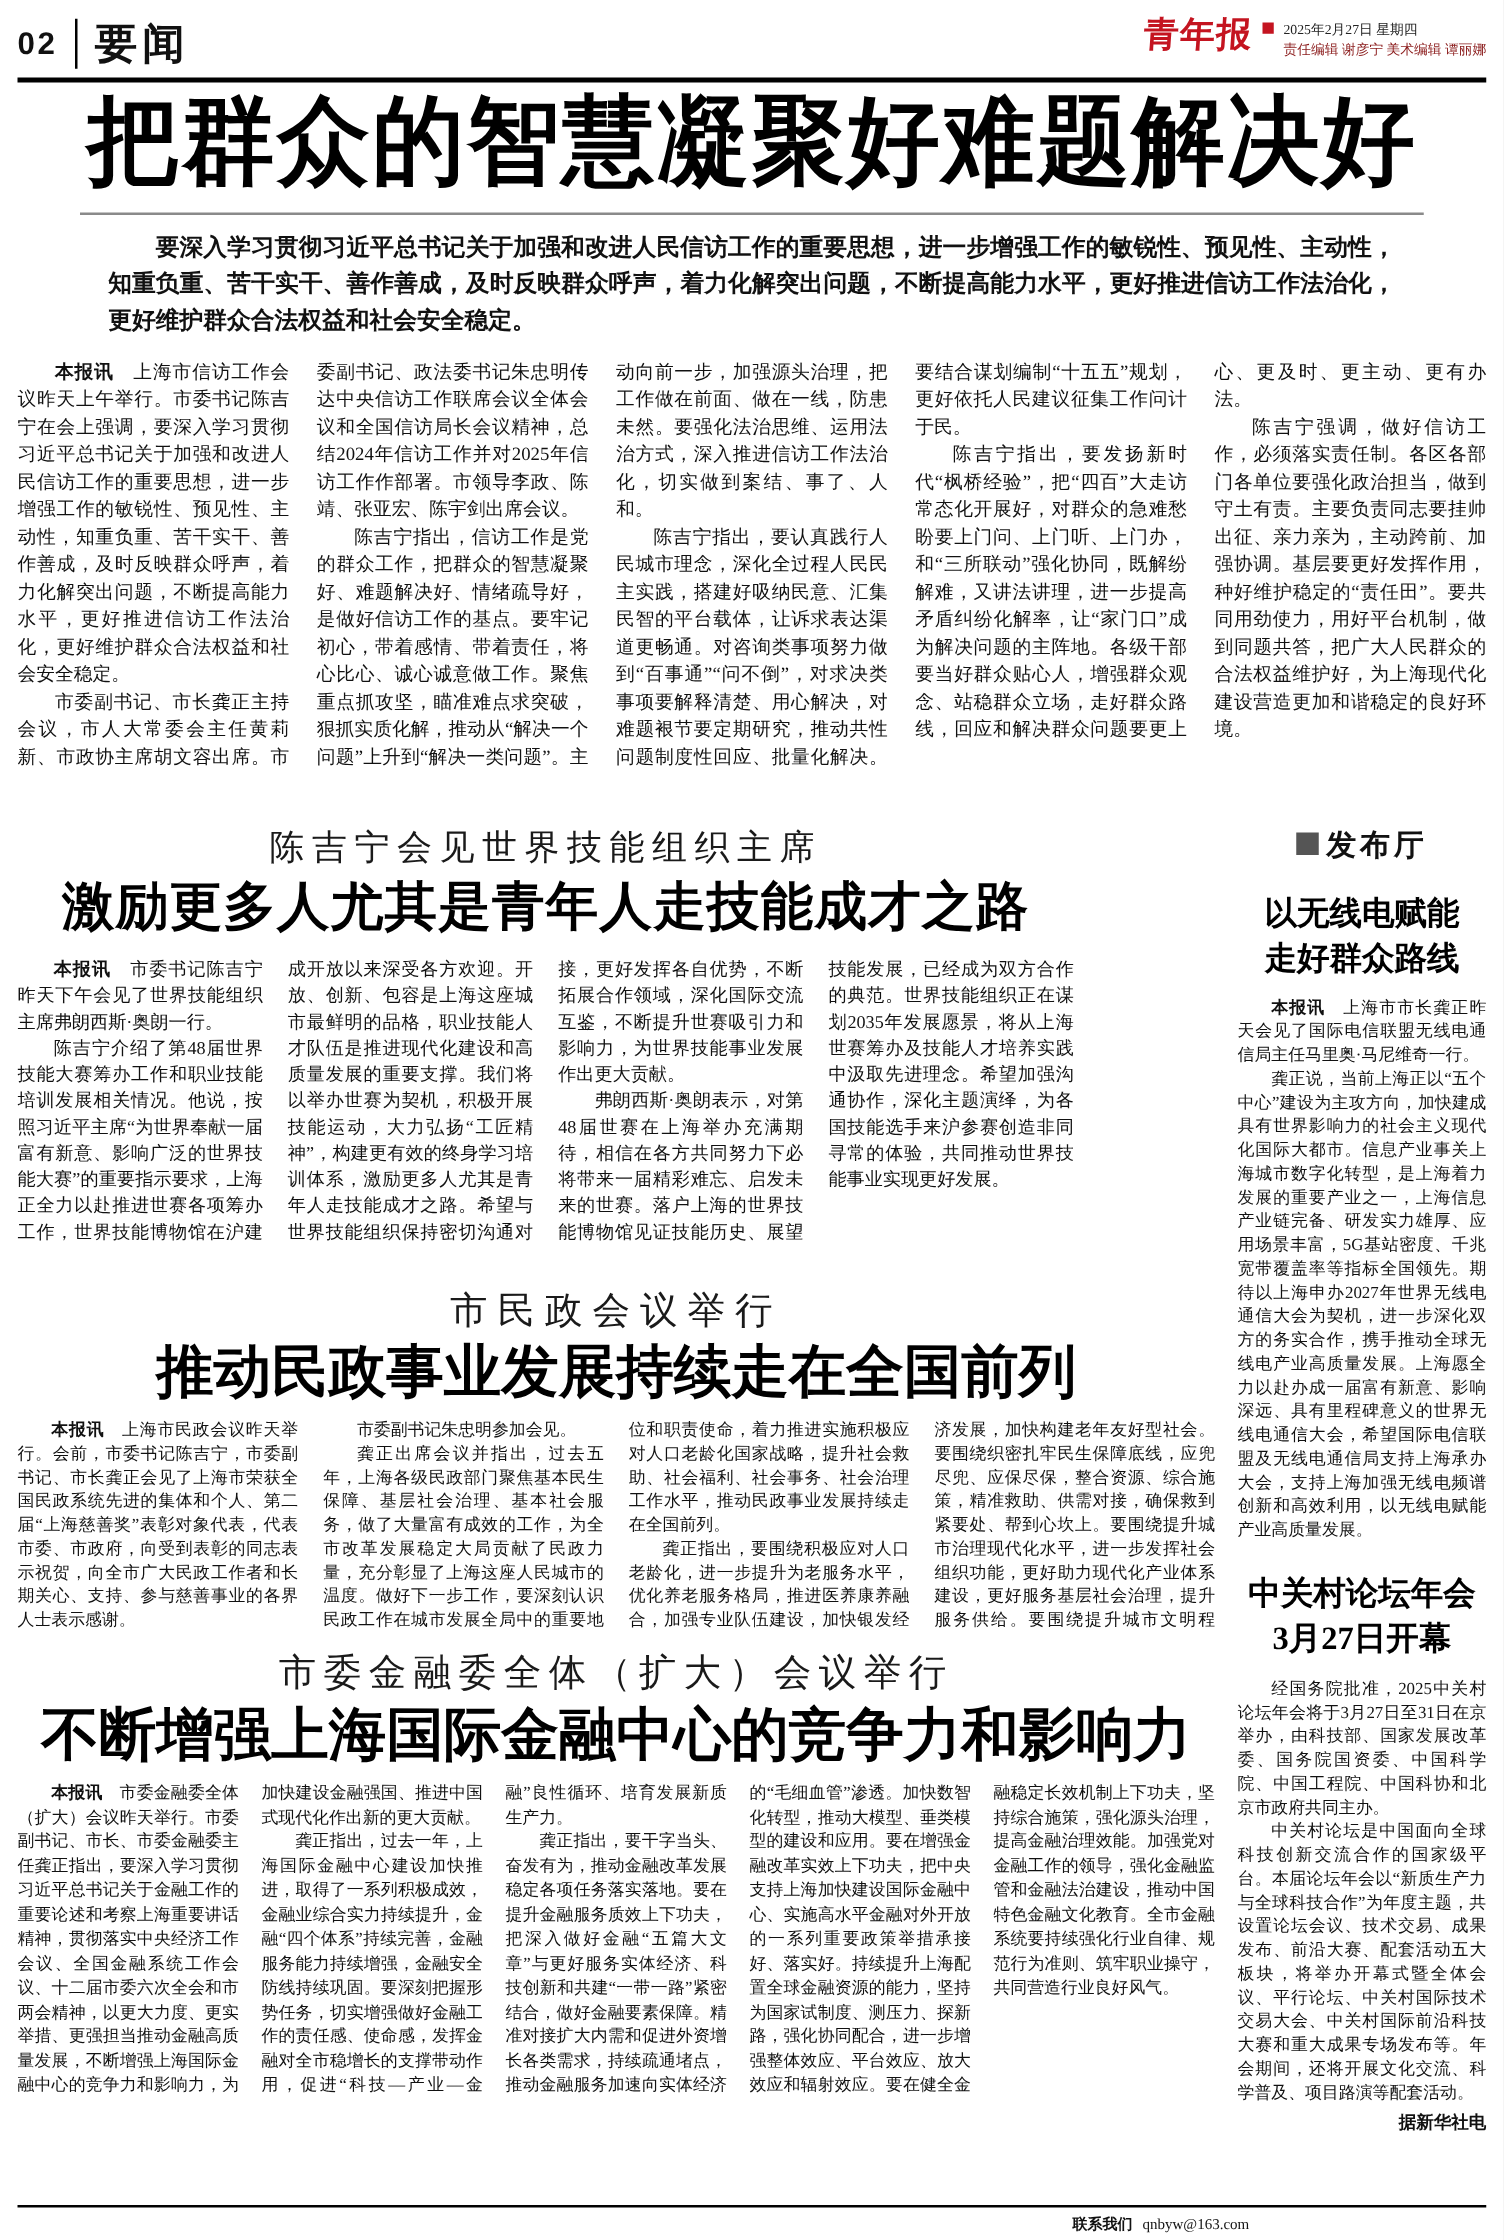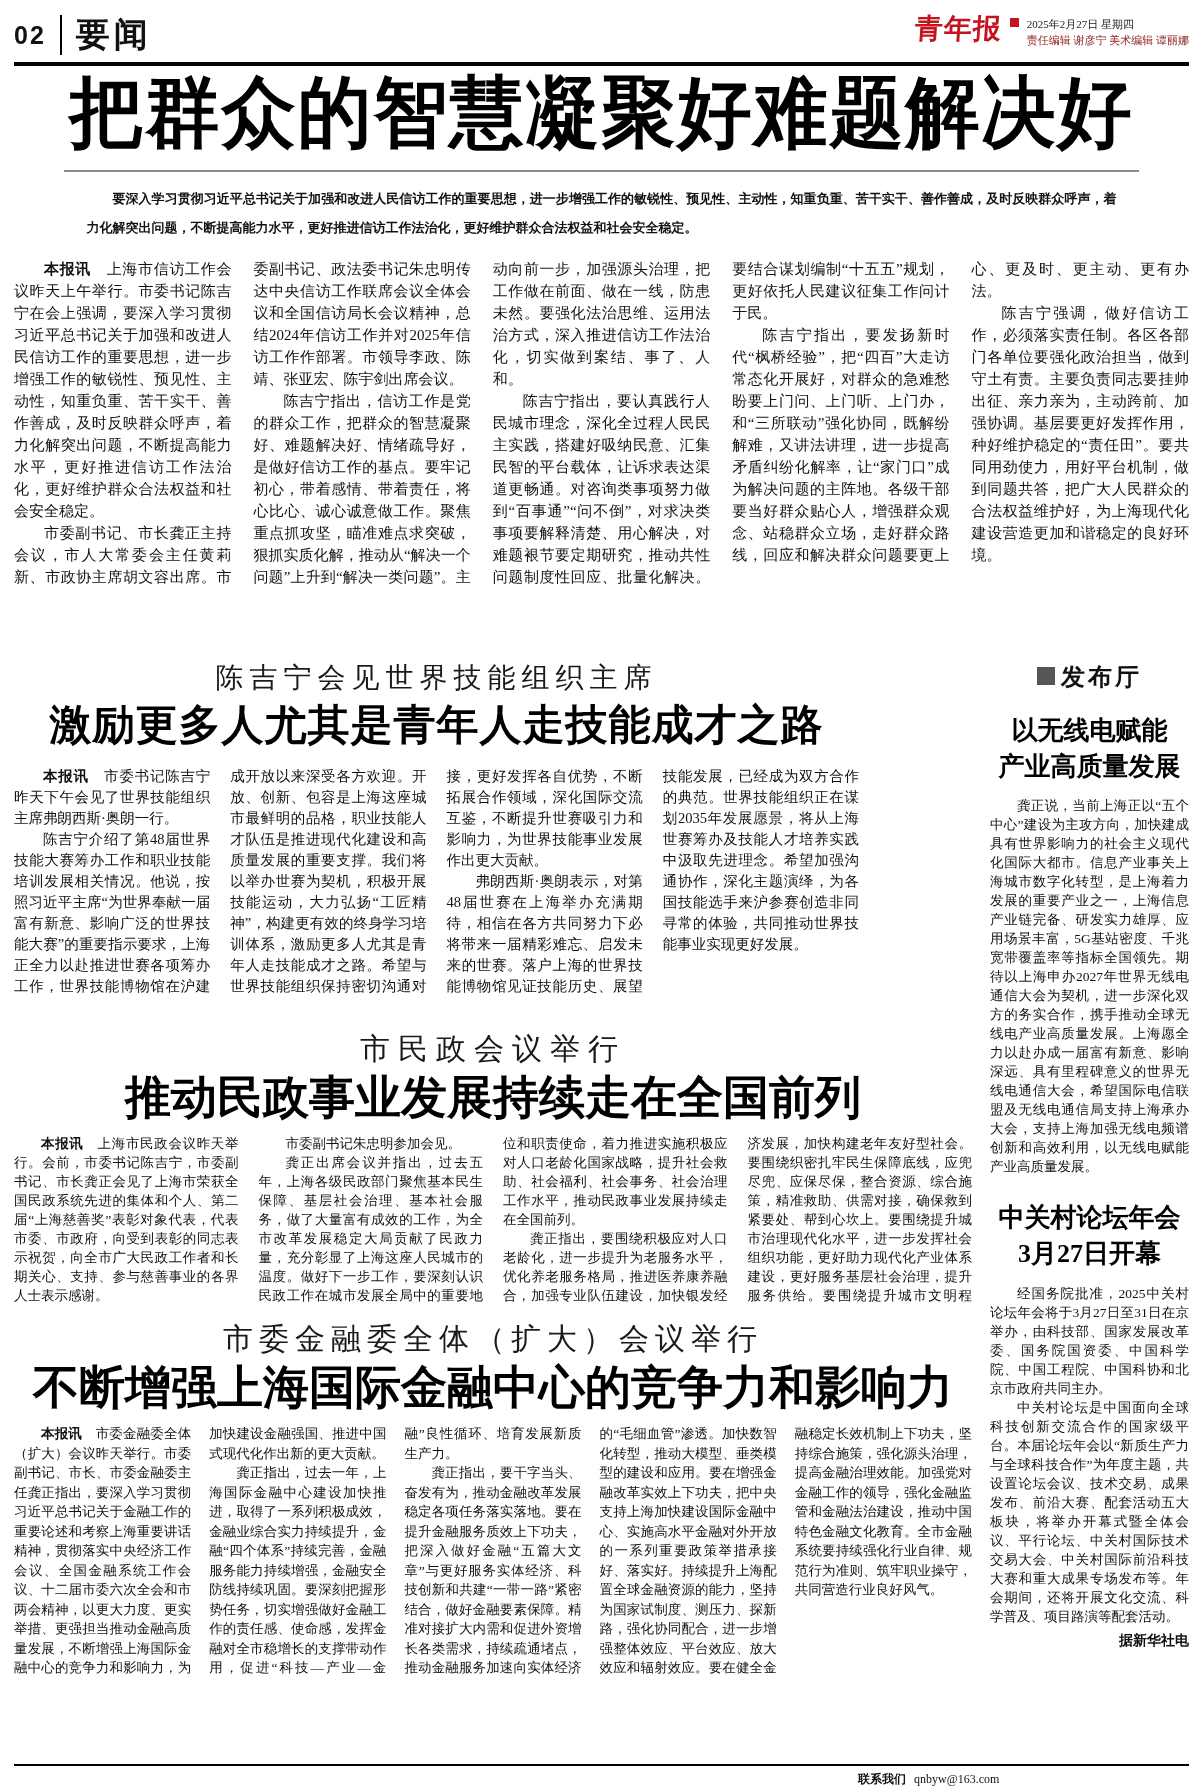--- a/index.html
+++ b/index.html
@@ -22,21 +22,21 @@
   .kicker{font-family:"Liberation Sans",sans-serif;font-weight:400;text-align:center;color:#1a1a1a;}
   .headline{font-family:"Liberation Sans",sans-serif;font-weight:900;text-align:center;color:#000;}
   .body{text-align:justify;overflow:hidden;}
   .body p{margin:0;text-indent:2em;}
   .lead{font-family:"Liberation Sans",sans-serif;font-weight:700;margin-top:44px;}
   
   .a1{position:absolute;left:14px;right:14px;top:68px;}
   .a1 .kicker{font-size:36px;line-height:40px;letter-spacing:10px;}
   .a1 .headline{font-size:74px;line-height:86px;margin-top:2px;letter-spacing:2px;transform:scaleY(1.05);}
   .a1 .rule{height:2px;background:#8a8a8a;margin:14px 50px 0 50px;}
-  .standfirst{width:1030px;margin:12px auto 16px auto;font-size:13px;line-height:29px;font-weight:700;
+  .standfirst{width:1030px;margin:12px auto 16px auto;font-size:19px;line-height:29px;font-weight:700;
               text-align:justify;text-indent:2em;}
   .a1 .body{margin-top:12px;height:330px;column-count:5;column-gap:22px;font-size:15px;line-height:22px;}
   
   .a2{position:absolute;left:14px;top:662px;width:845px;}
   .a2 .kicker{font-size:28px;line-height:32px;letter-spacing:6px;}
   .a2 .headline{font-size:42px;line-height:50px;margin-top:6px;letter-spacing:1px;}
   .a2 .body{margin-top:16px;height:262px;column-count:4;column-gap:20px;font-size:14.5px;line-height:21px;}
   
   .a3{position:absolute;left:14px;top:1032px;width:958px;}
   .a3 .kicker{font-size:30px;line-height:34px;letter-spacing:8px;}
@@ -127,23 +127,24 @@
       <p>龚正指出，要干字当头、奋发有为，推动金融改革发展稳定各项任务落实落地。要在提升金融服务质效上下功夫，把深入做好金融“五篇大文章”与更好服务实体经济、科技创新和共建“一带一路”紧密结合，做好金融要素保障。精准对接扩大内需和促进外资增长各类需求，持续疏通堵点，推动金融服务加速向实体经济的“毛细血管”渗透。加快数智化转型，推动大模型、垂类模型的建设和应用。要在增强金融改革实效上下功夫，把中央支持上海加快建设国际金融中心、实施高水平金融对外开放的一系列重要政策举措承接好、落实好。持续提升上海配置全球金融资源的能力，坚持为国家试制度、测压力、探新路，强化协同配合，进一步增强整体效应、平台效应、放大效应和辐射效应。要在健全金融稳定长效机制上下功夫，坚持综合施策，强化源头治理，提高金融治理效能。加强党对金融工作的领导，强化金融监管和金融法治建设，推动中国特色金融文化教育。全市金融系统要持续强化行业自律、规范行为准则、筑牢职业操守，共同营造行业良好风气。</p>
     </div>
   </div>
 
   <div class="sb">
     <div class="pub">
       <span class="sq"></span><span>发布厅</span>
     </div>
     <div class="headline h-a">
       <span style="display:block;">以无线电赋能</span>
-      <span style="display:block;">产业高质量发展</span>
+      <span style="display:block;">走好群众路线</span>
     </div>
     <div class="body">
+      <p><b class="lead">本报讯</b><span>　上海市市长龚正昨天会见了国际电信联盟无线电通信局主任马里奥·马尼维奇一行。</span></p>
       <p>龚正说，当前上海正以“五个中心”建设为主攻方向，加快建成具有世界影响力的社会主义现代化国际大都市。信息产业事关上海城市数字化转型，是上海着力发展的重要产业之一，上海信息产业链完备、研发实力雄厚、应用场景丰富，5G基站密度、千兆宽带覆盖率等指标全国领先。期待以上海申办2027年世界无线电通信大会为契机，进一步深化双方的务实合作，携手推动全球无线电产业高质量发展。上海愿全力以赴办成一届富有新意、影响深远、具有里程碑意义的世界无线电通信大会，希望国际电信联盟及无线电通信局支持上海承办大会，支持上海加强无线电频谱创新和高效利用，以无线电赋能产业高质量发展。</p>
     </div>
     <div class="headline h-b">
       <span style="display:block;">中关村论坛年会</span>
       <span style="display:block;">3月27日开幕</span>
     </div>
     <div class="body">
       <p>经国务院批准，2025中关村论坛年会将于3月27日至31日在京举办，由科技部、国家发展改革委、国务院国资委、中国科学院、中国工程院、中国科协和北京市政府共同主办。</p>
       <p>中关村论坛是中国面向全球科技创新交流合作的国家级平台。本届论坛年会以“新质生产力与全球科技合作”为年度主题，共设置论坛会议、技术交易、成果发布、前沿大赛、配套活动五大板块，将举办开幕式暨全体会议、平行论坛、中关村国际技术交易大会、中关村国际前沿科技大赛和重大成果专场发布等。年会期间，还将开展文化交流、科学普及、项目路演等配套活动。</p>
     </div>

